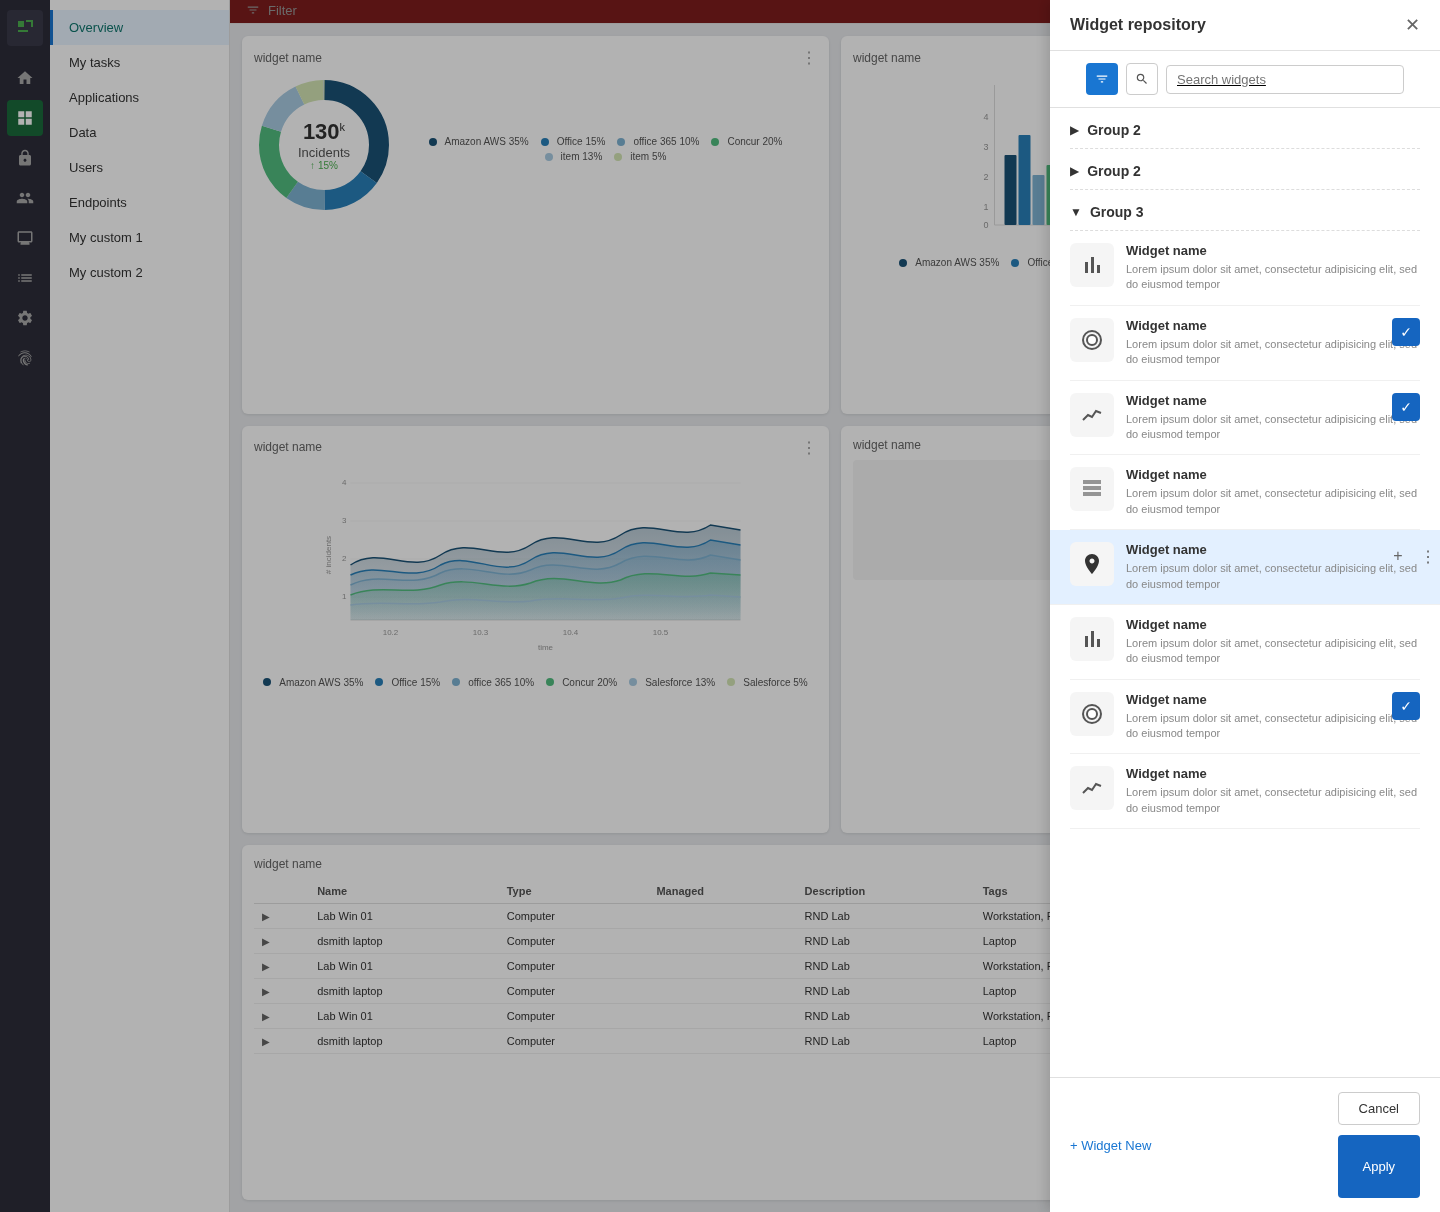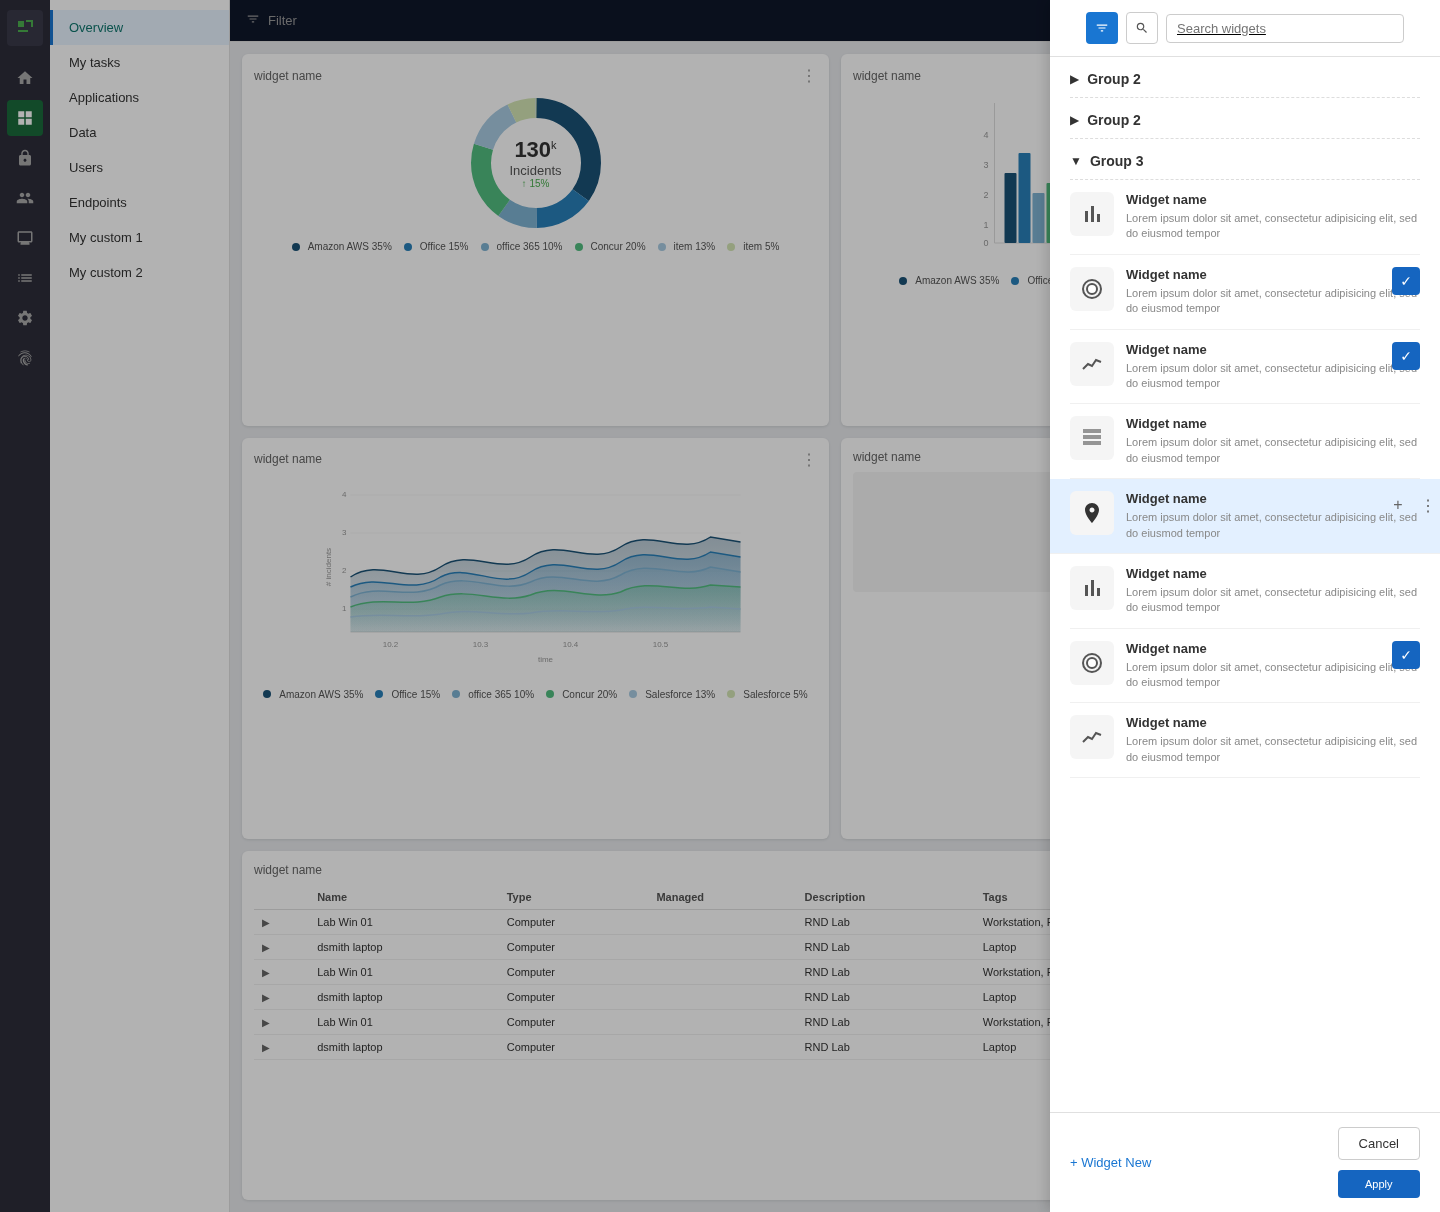--- a/index.html
+++ b/index.html
@@ -22,37 +22,37 @@
     }
     .sidebar-nav .nav-item.active { background: #e8f4ff; border-left-color: #1976d2; color: #0f766e; font-weight: 500; }
 
     
     .main-content {
       flex: 1; display: flex; flex-direction: column; overflow: hidden; position: relative;
     }
 
     
     .filter-bar {
-      background: #0f172a; padding: 12px 16px; border-bottom: 1px solid #e0e0e0; display: flex; align-items: center; gap: 8px;
+      background: #7f1d1d; padding: 3px 16px; border-bottom: 1px solid #e0e0e0; display: flex; gap: 8px;
     }
     .filter-icon { color: #666; font-size: 13px; }
     .filter-text { font-size: 13px; color: #999; }
 
     
     .dashboard { flex: 1; overflow-y: auto; padding: 12px; display: grid; grid-template-columns: 1fr 1fr; grid-template-rows: auto auto auto; gap: 12px; }
 
     .widget-card {
       background: #fff; border-radius: 6px; padding: 12px; box-shadow: 0 1px 3px rgba(0,0,0,0.1);
     }
     .widget-header { display: flex; justify-content: space-between; align-items: center; margin-bottom: 8px; }
     .widget-title { font-size: 12px; color: #666; }
     .widget-menu { color: #999; cursor: pointer; font-size: 16px; }
 
     
-    .donut-container { display: flex; flex-direction: column; align-items: center; }
+    .donut-container { display: flex; flex-direction: row; align-items: center; }
     .donut-wrapper { position: relative; width: 140px; height: 140px; }
     .donut-center { position: absolute; top: 50%; left: 50%; transform: translate(-50%, -50%); text-align: center; }
     .donut-number { font-size: 22px; font-weight: 700; color: #333; }
     .donut-number sup { font-size: 11px; font-weight: 400; }
     .donut-label { font-size: 13px; color: #555; }
     .donut-change { font-size: 10px; color: #4caf50; }
 
     .legend { display: flex; flex-wrap: wrap; gap: 4px 12px; margin-top: 8px; justify-content: center; font-size: 10px; color: #555; }
     .legend-item { display: flex; align-items: center; gap: 8px; }
     .legend-dot { width: 8px; height: 8px; border-radius: 50%; }
@@ -95,21 +95,21 @@
     .widget-name { font-size: 13px; font-weight: 600; color: #333; margin-bottom: 4px; }
     .widget-desc { font-size: 11px; color: #888; line-height: 1.4; }
     .widget-check { position: absolute; right: 0; top: 12px; width: 28px; height: 28px; background: #1565c0; border-radius: 4px; display: flex; align-items: center; justify-content: center; color: #fff; font-size: 14px; }
     .widget-add-menu { display: flex; gap: 6px; position: absolute; right: 0; top: 14px; }
     .widget-add-btn { width: 24px; height: 24px; background: none; border: none; cursor: pointer; color: #666; font-size: 16px; display: flex; align-items: center; justify-content: center; }
 
     .repo-footer { padding: 14px 20px; border-top: 1px solid #e0e0e0; display: flex; justify-content: space-between; align-items: center; }
     .create-new-btn { font-size: 13px; color: #1976d2; cursor: pointer; display: flex; align-items: center; gap: 4px; background: none; border: none; }
     .footer-actions { display: flex; gap: 10px; flex-direction: column; }
     .cancel-btn { padding: 8px 20px; border: 1px solid #ccc; background: #fff; border-radius: 4px; font-size: 13px; cursor: pointer; color: #333; }
-    .apply-btn { padding: 8px 20px; background: #1565c0; color: #fff; border: none; border-radius: 4px; font-size: 11px; cursor: pointer; font-weight: 500; }
+    .apply-btn { padding: 24px 20px; background: #1565c0; color: #fff; border: none; border-radius: 4px; font-size: 13px; cursor: pointer; font-weight: 500; }
 
     
     .donut-svg { transform: rotate(-90deg); }
   </style>
 </head>
 <body>
 
 <div class="sidebar-icon-bar">
   <div class="logo">
     <svg viewBox="0 0 22 22" fill="none">
@@ -478,20 +478,24 @@
           </tbody>
       </table>
     </div>
 
   </div>
 </div>
 
 <div class="overlay"></div>
 
 <div class="widget-repo">
+  <div class="repo-header">
+    <span class="repo-title">Widget repository</span>
+    <span class="repo-close">✕</span>
+  </div>
   <div class="repo-search-bar">
     <button class="repo-filter-btn">
       <svg width="14" height="14" viewBox="0 0 24 24" fill="white">
           <path d="M10 18h4v-2h-4v2zM3 6v2h18V6H3zm3 7h12v-2H6v2z"></path>
         </svg>
     </button>
     <button class="repo-search-btn">
       <svg width="14" height="14" viewBox="0 0 24 24" fill="#555">
           <path d="M15.5 14h-.79l-.28-.27A6.471 6.471 0 0 0 16 9.5 6.5 6.5 0 1 0 9.5 16c1.61 0 3.09-.59 4.23-1.57l.27.28v.79l5 4.99L20.49 19l-4.99-5zm-6 0C7.01 14 5 11.99 5 9.5S7.01 5 9.5 5 14 7.01 14 9.5 11.99 14 9.5 14z"></path>
         </svg>

